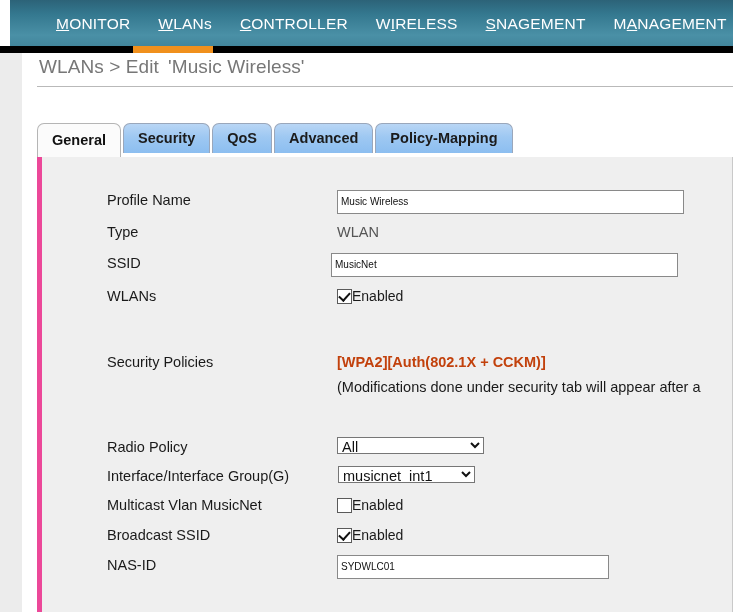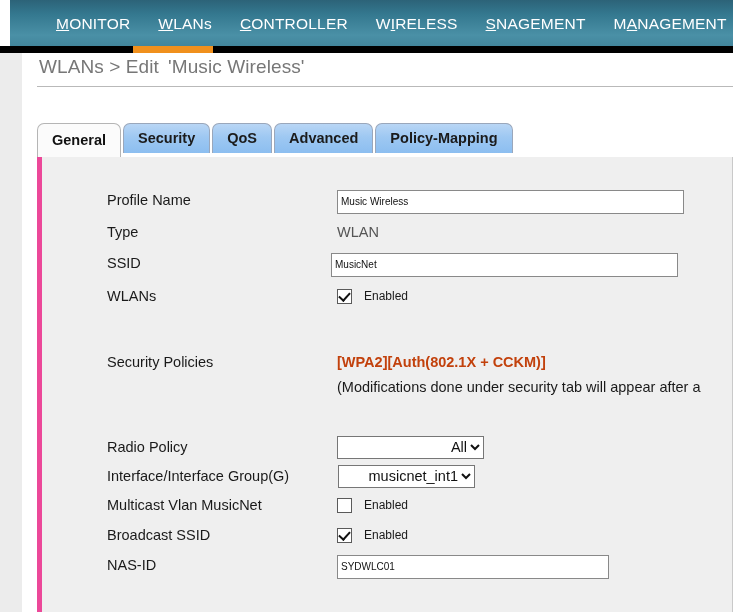--- a/index.html
+++ b/index.html
@@ -194,24 +194,23 @@
     padding: 0 3px;
     box-sizing: border-box;
     outline: none;
   }
   select.sbox {
     font-family: "Liberation Sans", sans-serif;
     font-size: 14.5px;
     color: #111111;
     border: 1px solid #767676;
     background: #ffffff;
-    height: 23px;
+    height: 17px;
     box-sizing: border-box;
     outline: none;
-    text-align: right;
   }
 
   .cbwrap {
     display: flex;
     align-items: center;
     height: 24px;
   }
   .cbox {
     width: 15px;
     height: 15px;
@@ -227,23 +226,22 @@
     position: absolute;
     left: 3px;
     top: 0px;
     width: 5px;
     height: 9px;
     border: solid #111111;
     border-width: 0 2px 2px 0;
     transform: rotate(42deg);
   }
   .cblabel {
-    font-size: 12px;
+    font-size: 14px;
     color: #1a1a1a;
-    margin-left: 12px;
     white-space: nowrap;
   }
 
   .secpol {
     font-size: 14.5px;
     font-weight: bold;
     color: #c2410c;
     white-space: nowrap;
   }
   .secnote {

